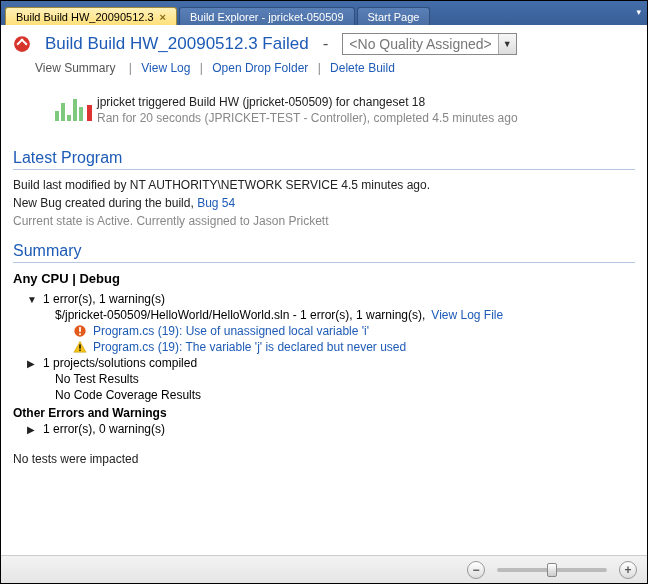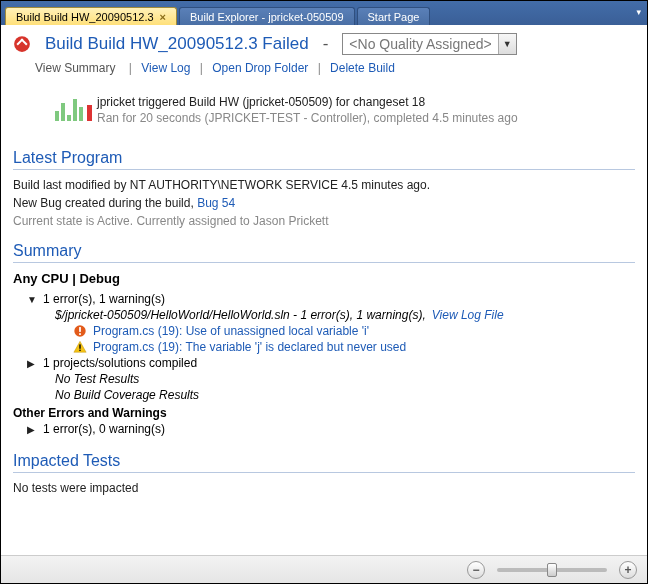--- a/index.html
+++ b/index.html
@@ -134,21 +134,21 @@
     padding-bottom:2px;
     margin: 0 0 8px 0;
   }
   .para { color:#222; margin-bottom:4px; }
   .para .link { color:#1e5bb6; cursor:pointer; }
   .muted { color:#888; margin-bottom:14px; }
   .summary .config { font-weight:bold; font-size:13px; margin-bottom:6px;}
   .row { display:flex; align-items:center; gap:6px; margin:2px 0; }
   .tri { cursor:pointer; font-size:10px; color:#222; display:inline-block; width:10px; }
   .indent1 { padding-left: 14px; }
-  .indent2 { padding-left: 42px; font-style: italic; }
+  .indent2 { padding-left: 42px; }
   .indent3 { padding-left: 60px; }
   .link { color:#1e5bb6; cursor:pointer; }
   .err-icon, .warn-icon {
     width:14px; height:14px; display:inline-block; position:relative;
   }
   .err-icon svg, .warn-icon svg { width:14px; height:14px; display:block;}
   .err-title-icon { width:18px; height:18px; }
   .err-title-icon svg{ width:18px; height:18px;}
   .section-gap { height:14px; }
   .bottombar {
@@ -288,32 +288,31 @@
     </div>
 
     <div class="row indent1">
       <span class="tri">▶</span>
       <span>1 projects/solutions compiled</span>
     </div>
     <div class="row indent2">
         <span>No Test Results</span>
       </div>
     <div class="row indent2">
-        <span>No Build Coverage Results</span>
+        <span>No Code Coverage Results</span>
       </div>
 
     <div class="bold" style="margin-top:4px">Other Errors and Warnings</div>
     <div class="row indent1">
       <span class="tri">▶</span>
       <span>1 error(s), 0 warning(s)</span>
     </div>
   </div>
 
   <div class="section-gap"></div>
-  <div class="section-head">Impacted Tests</div>
   <div class="para">No tests were impacted</div>
 
 </div>
 
 <div class="bottombar">
   <div class="zoom-btn">−</div>
   <div class="slider">
     <div class="tick"></div>
     <div class="thumb"></div>
   </div>

